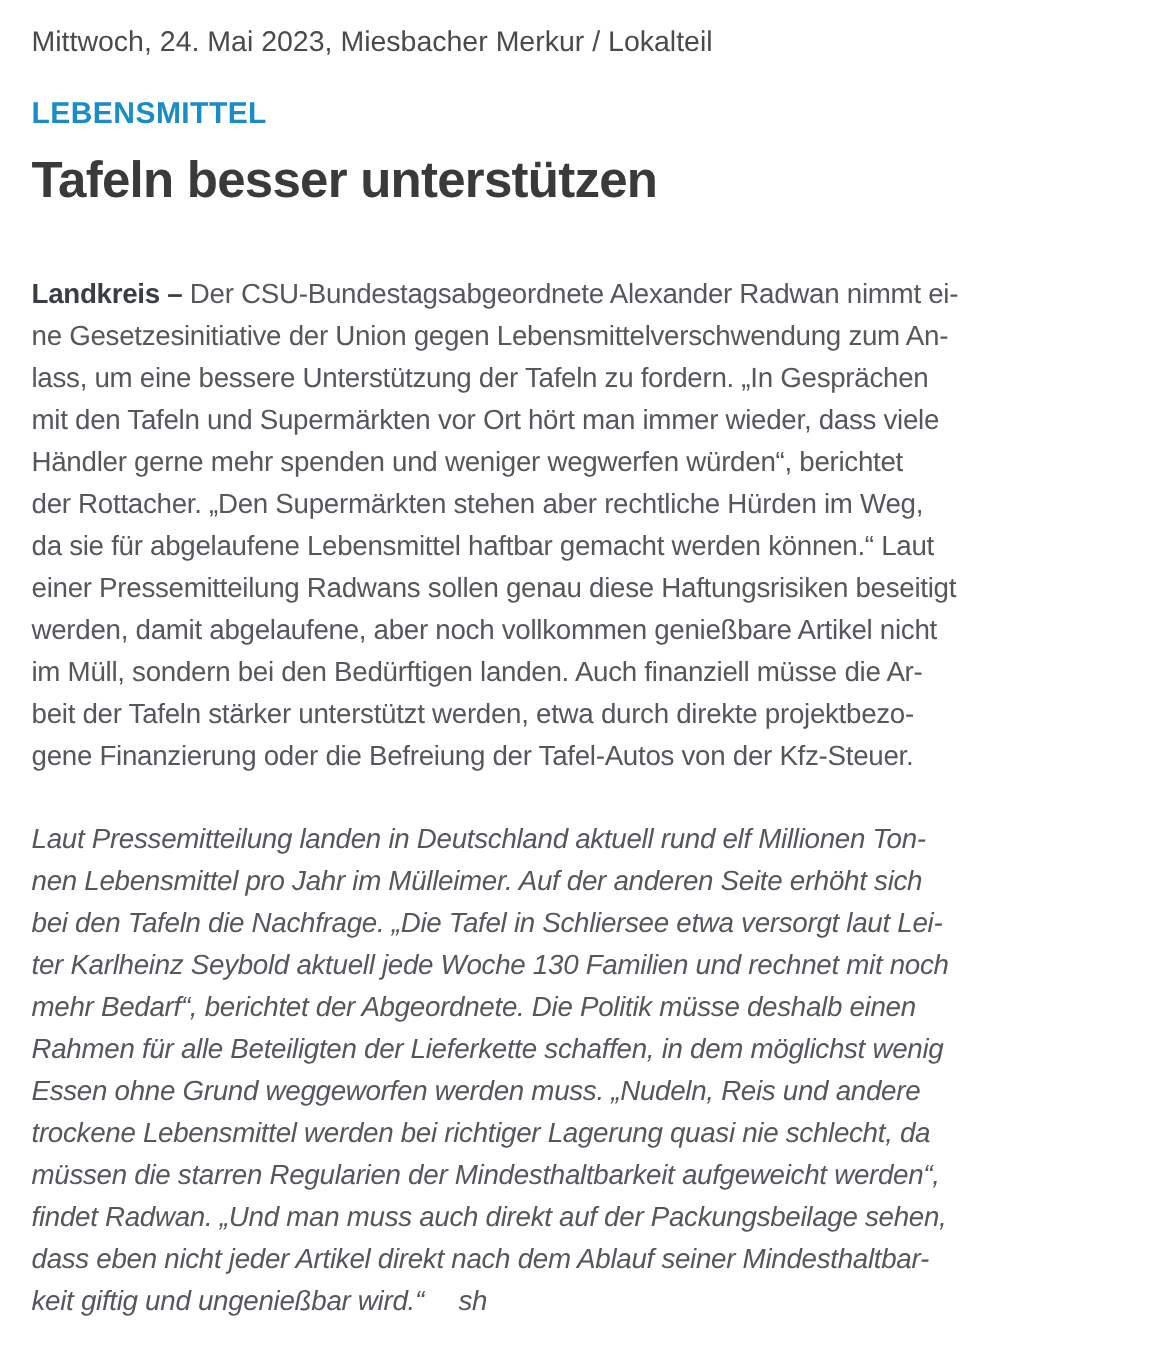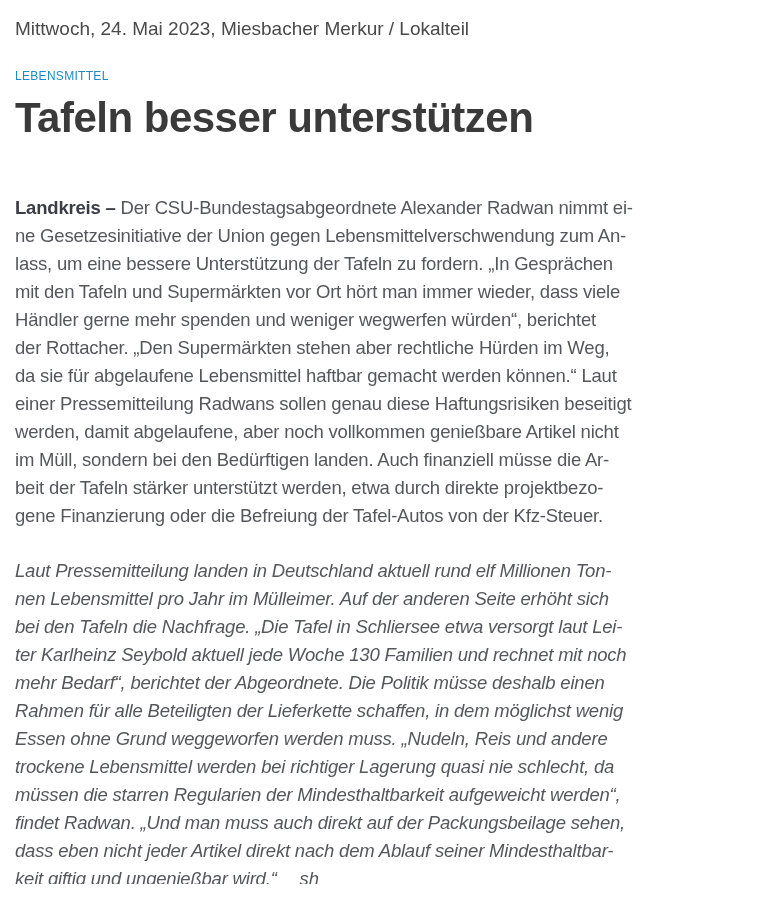--- a/index.html
+++ b/index.html
@@ -6,58 +6,58 @@
     margin: 0;
     padding: 0;
     background: #ffffff;
     width: 773px;
     font-family: "Liberation Sans", sans-serif;
   }
   .page {
     box-sizing: border-box;
     width: 773px;
     height: 884px;
-    padding: 17px 19px 0 15px;
+    padding: 17px 19px 0 21px;
     overflow: hidden;
     background: #ffffff;
   }
   .dateline {
     font-size: 19px;
     line-height: 24px;
     color: var(--dateline, #4a4a4a);
     margin: 0;
   }
   .kicker {
     display: inline-block;
     margin-top: 26px;
-    font-size: 12px;
+    font-size: 20px;
     line-height: 18px;
-    font-weight: normal;
+    font-weight: bold;
     letter-spacing: 0.3px;
     color: var(--kicker, #1a8cc7);
     text-decoration: none;
     cursor: pointer;
   }
   .headline {
     margin: 13px 0 0 0;
-    font-size: 42px;
+    font-size: 34px;
     line-height: 40px;
     font-weight: bold;
     letter-spacing: -0.5px;
     color: var(--headline, #3a3a3a);
   }
   .body-paragraph {
     margin: 0;
     font-size: 18.5px;
     line-height: 28px;
     letter-spacing: -0.2px;
     color: var(--body, #55575c);
     white-space: pre-line;
   }
-  .para-1 { margin-top: 56px; }
+  .para-1 { margin-top: 42px; }
   .para-2 { margin-top: 27px; font-style: italic; }
   .paragraph-lead {
     font-weight: bold;
     color: var(--lead, #3b3d46);
   }
   .author-initials {
     display: inline-block;
     margin-left: 23px;
     white-space: nowrap;
   }

